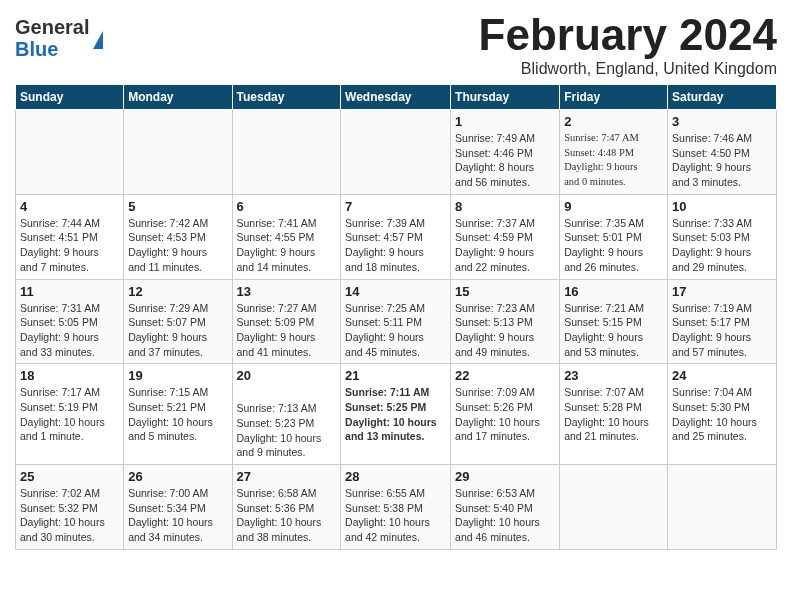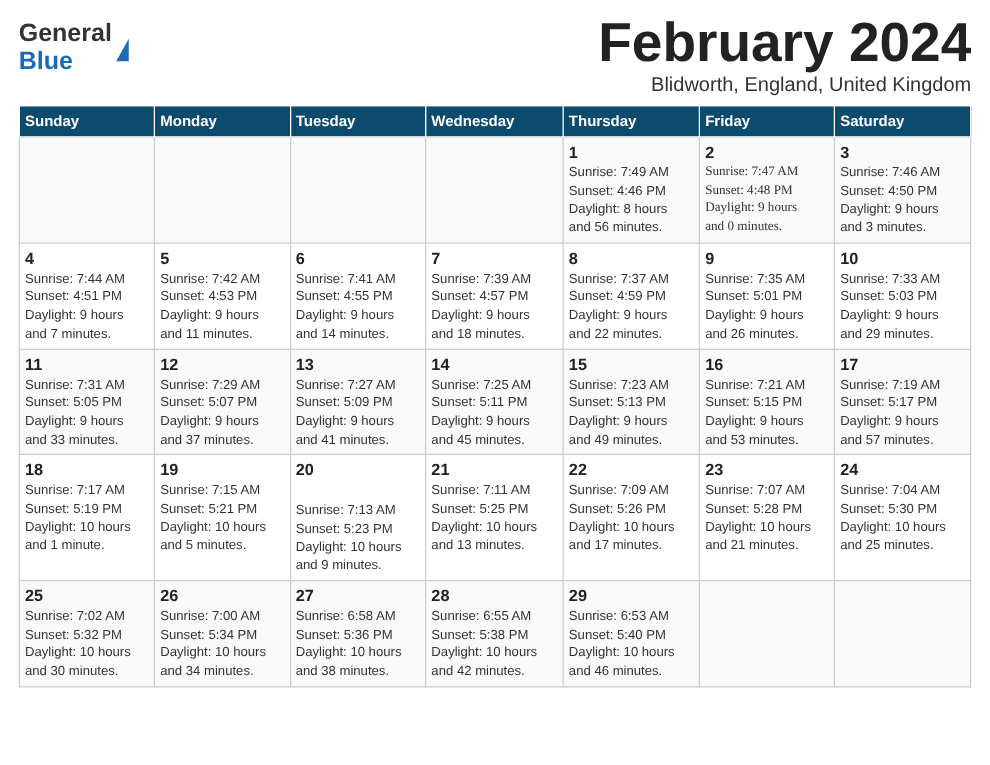--- a/index.html
+++ b/index.html
@@ -272,21 +272,21 @@
         </td>
         <td>
           <span class="day-num">20</span>
           <div class="day-info" style="white-space: pre-line; margin-top: 18px;">Sunrise: 7:13 AM
 Sunset: 5:23 PM
 Daylight: 10 hours
 and 9 minutes.</div>
         </td>
         <td>
           <span class="day-num">21</span>
-          <div class="day-info" style="white-space: pre-line;">Sunrise: 7:11 AM
+          <div class="day-info" style="white-space: pre-line; font-weight: bold;">Sunrise: 7:11 AM
 Sunset: 5:25 PM
 Daylight: 10 hours
 and 13 minutes.</div>
         </td>
         <td>
           <span class="day-num">22</span>
           <div class="day-info" style="white-space: pre-line;">Sunrise: 7:09 AM
 Sunset: 5:26 PM
 Daylight: 10 hours
 and 17 minutes.</div>

